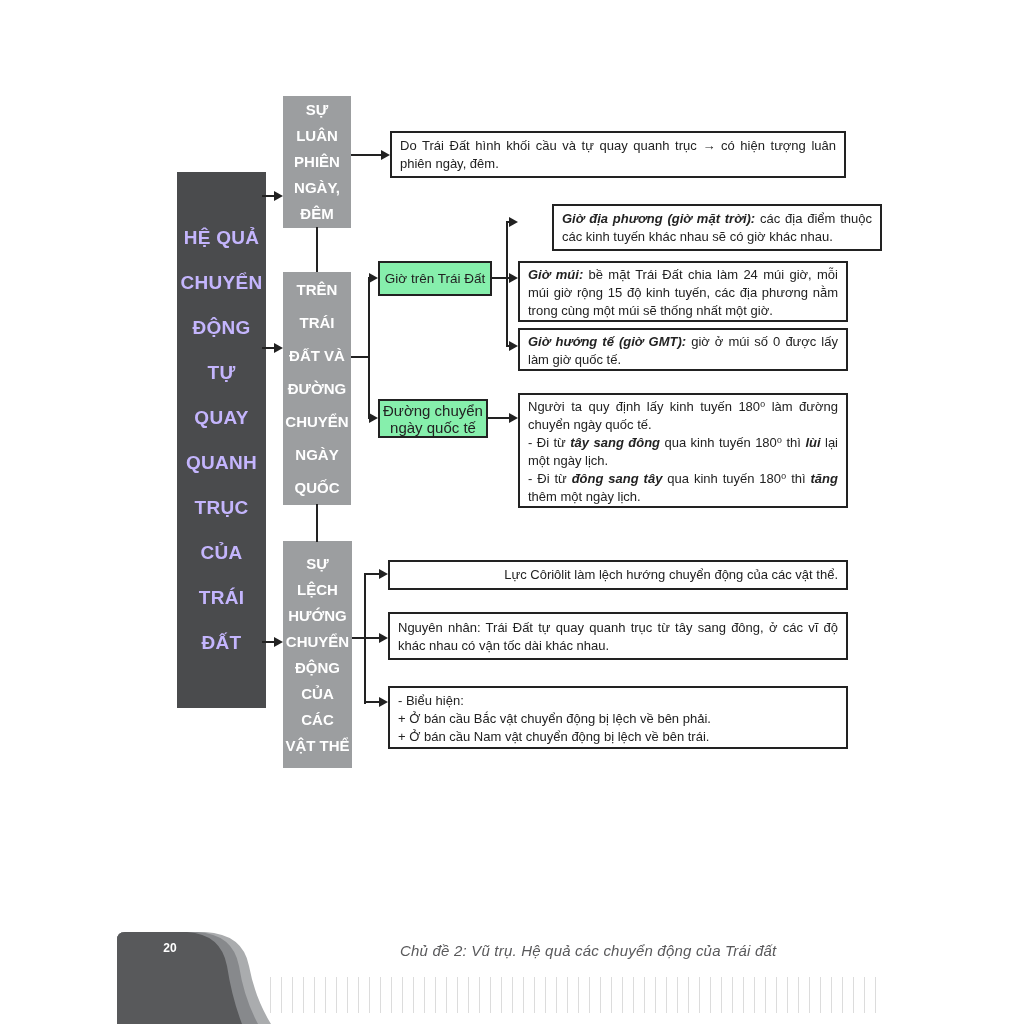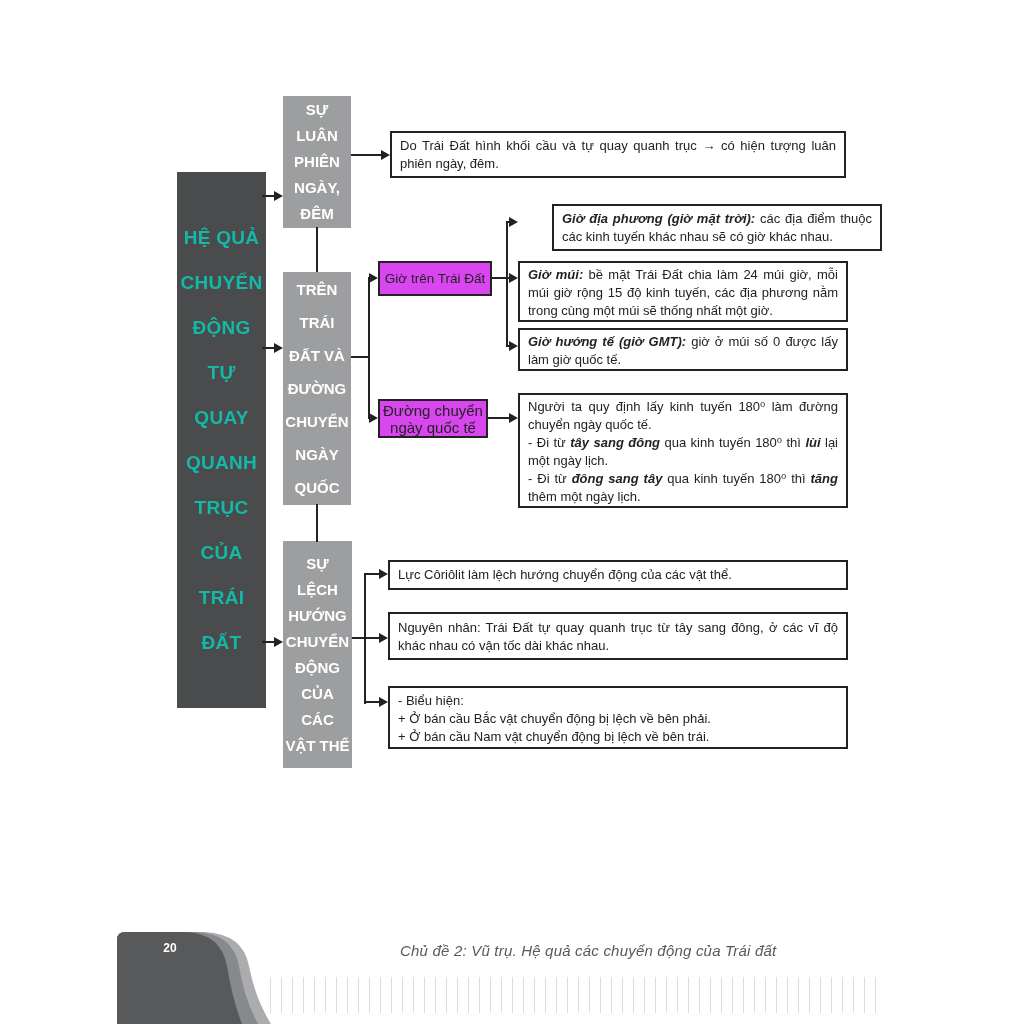--- a/index.html
+++ b/index.html
@@ -3,38 +3,38 @@
 <meta charset="utf-8">
 <style>
   html,body{margin:0;padding:0;background:#ffffff;}
   .page{
     position:relative;width:1024px;height:1024px;background:#ffffff;overflow:hidden;
     font-family:"Liberation Sans","DejaVu Sans",sans-serif;color:#222;
   }
   
   .rootbox{
     position:absolute;left:177px;top:172px;width:89px;height:536px;
-    background:#4a4b4d;color:#14b8a6;display:flex;align-items:center;justify-content:center;
+    background:#4a4b4d;color:#c4b5fd;display:flex;align-items:center;justify-content:center;
     text-align:center;font-weight:bold;font-size:19px;line-height:45px;white-space:pre-line;
     letter-spacing:.3px;
   }
   .graybox{
     position:absolute;width:68px;background:#9c9ea0;color:#ffffff;
     display:flex;align-items:center;justify-content:center;text-align:center;
     font-weight:bold;font-size:15px;line-height:26px;white-space:pre-line;
   }
   .g1{left:283px;top:96px;height:132px;}
   .g2{left:283px;top:272px;height:233px;line-height:33px;}
   .g3{left:283px;top:541px;height:227px;width:69px;}
   .wbox{
     position:absolute;box-sizing:border-box;background:#ffffff;border:2px solid #222;
     font-size:13px;line-height:18px;text-align:justify;padding:4px 8px;white-space:pre-line;
   }
   .labelbox{
-    position:absolute;box-sizing:border-box;background:#d946ef;border:2px solid #222;
+    position:absolute;box-sizing:border-box;background:#86efac;border:2px solid #222;
     font-size:13.5px;line-height:17px;display:flex;align-items:center;justify-content:center;
     text-align:center;white-space:pre-line;padding:2px;
   }
   .seg-bi{font-weight:bold;font-style:italic;}
   
   .hline{position:absolute;height:2px;background:#222;}
   .vline{position:absolute;width:2px;background:#222;}
   .ah{position:absolute;width:0;height:0;border-top:5px solid transparent;
       border-bottom:5px solid transparent;border-left:9px solid #222;}
   
@@ -99,21 +99,21 @@
   <div class="wbox" style="left:518px;top:261px;width:330px;height:61px;padding:3px 8px;"><span class="seg-bi">Giờ múi:</span><span> bề mặt Trái Đất chia làm 24 múi giờ, mỗi múi giờ rộng 15 độ kinh tuyến, các địa phương nằm trong cùng một múi sẽ thống nhất một giờ.</span></div>
   <div class="wbox" style="left:518px;top:328px;width:330px;height:43px;padding:3px 8px;"><span class="seg-bi">Giờ hướng tế (giờ GMT):</span><span> giờ ở múi số 0 được lấy làm giờ quốc tế.</span></div>
 
   <div class="labelbox" style="left:378px;top:399px;width:110px;height:39px;font-size:15px;">Đường chuyển
 ngày quốc tế</div>
 
   <div class="wbox" style="left:518px;top:393px;width:330px;height:115px;padding:3px 8px;"><span>Người ta quy định lấy kinh tuyến 180⁰ làm đường chuyển ngày quốc tế.
 - Đi từ </span><span class="seg-bi">tây sang đông</span><span> qua kinh tuyến 180⁰ thì </span><span class="seg-bi">lùi</span><span> lại một ngày lịch.
 - Đi từ </span><span class="seg-bi">đông sang tây</span><span> qua kinh tuyến 180⁰ thì </span><span class="seg-bi">tăng</span><span> thêm một ngày lịch.</span></div>
 
-  <div class="wbox" style="left:388px;top:560px;width:460px;height:30px;padding:4px 8px;text-align:left;">Lực Côriôlit làm lệch hướng chuyển động của các vật thể.</div>
+  <div class="wbox" style="left:388px;top:560px;width:460px;height:30px;padding:4px 8px;text-align:right;">Lực Côriôlit làm lệch hướng chuyển động của các vật thể.</div>
   <div class="wbox" style="left:388px;top:612px;width:460px;height:48px;padding:5px 8px;">Nguyên nhân: Trái Đất tự quay quanh trục từ tây sang đông, ở các vĩ độ khác nhau có vận tốc dài khác nhau.</div>
   <div class="wbox" style="left:388px;top:686px;width:460px;height:63px;padding:4px 8px;text-align:left;">- Biểu hiện:
 + Ở bán cầu Bắc vật chuyển động bị lệch về bên phải.
 + Ở bán cầu Nam vật chuyển động bị lệch về bên trái.</div>
 
   <div class="hline" style="left:262px;top:195px;width:13px;"></div>
   <div class="ah" style="left:274px;top:191px;"></div>
   <div class="hline" style="left:262px;top:347px;width:13px;"></div>
   <div class="ah" style="left:274px;top:343px;"></div>
   <div class="hline" style="left:262px;top:641px;width:13px;"></div>

